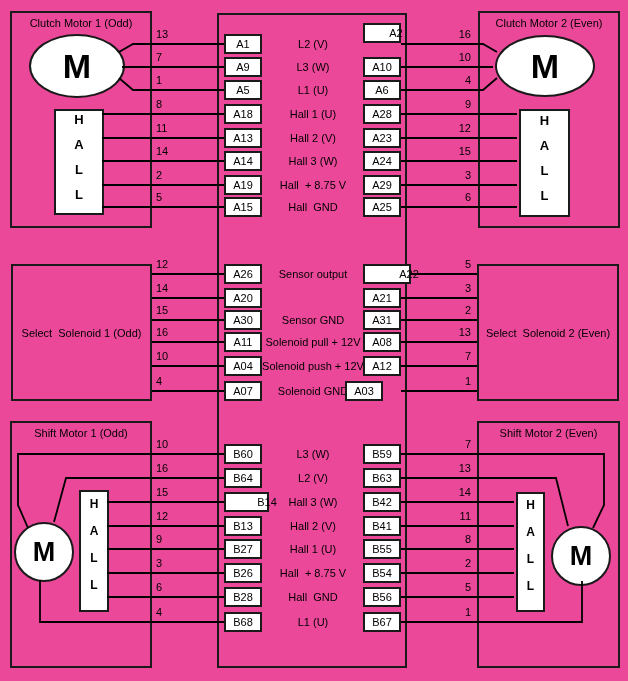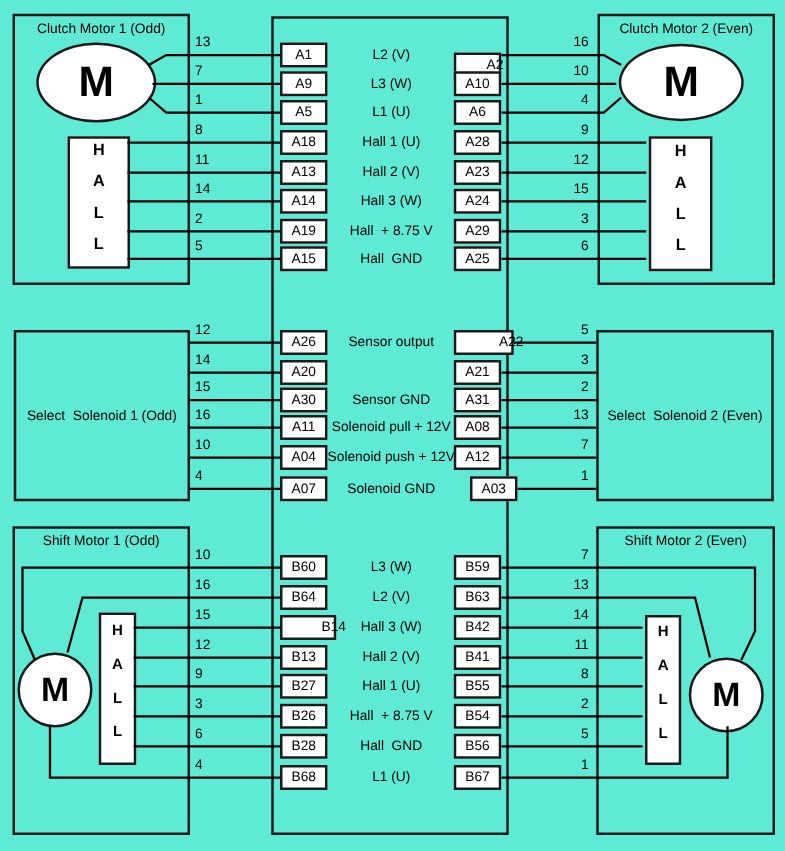--- a/index.html
+++ b/index.html
@@ -1,17 +1,17 @@
 <!DOCTYPE html>
 <html><head>
 <meta charset="utf-8">
 <style>
   html,body{margin:0;padding:0;background:#ffffff;}
   .canvas{
-    position:relative;width:628px;height:681px;background:#5eead4;
+    position:relative;width:628px;height:681px;background:#ec4899;
     font-family:"Liberation Sans",sans-serif;color:#000;overflow:hidden;
   }
   .box{position:absolute;border:2px solid #1a1a1a;box-sizing:border-box;background:transparent;}
   .device-title{position:absolute;left:0;right:0;top:4px;text-align:center;font-size:11px;white-space:pre;}
   .device-title.middle{top:50%;transform:translateY(-50%);}
   .motor-ellipse{position:absolute;border:2px solid #1a1a1a;border-radius:50%;box-sizing:border-box;
     display:flex;align-items:center;justify-content:center;background:#fff;}
   .motor-m{font-weight:bold;font-size:34px;line-height:1;}
   .motor-m.small{font-size:27px;}
   .hall-box{position:absolute;border:2px solid #1a1a1a;box-sizing:border-box;
@@ -126,21 +126,21 @@
       <polyline points="401,573 514,573" fill="none" stroke="#000000" stroke-width="1.8"></polyline>
       <polyline points="107,597 224,597" fill="none" stroke="#000000" stroke-width="1.8"></polyline>
       <polyline points="401,597 514,597" fill="none" stroke="#000000" stroke-width="1.8"></polyline>
       <polyline points="224,622 40,622 40,580" fill="none" stroke="#000000" stroke-width="1.8"></polyline>
       <polyline points="401,622 582,622 582,581" fill="none" stroke="#000000" stroke-width="1.8"></polyline>
     </svg>
 
 <div class="wire-num" style="left: 156px; top: 27px;">13</div>
     <div class="pin" style="left: 224px; top: 34px;">A1</div>
     <div class="signal" style="left: 249px; top: 37px;">L2 (V)</div>
-    <div class="pin" style="left: 363px; top: 42px; padding-left: 28px;">A2</div>
+    <div class="pin" style="left: 363px; top: 23px; padding-left: 28px;">A2</div>
     <div class="wire-num right" style="left: 427px; top: 27px;">16</div>
     <div class="wire-num" style="left: 156px; top: 50px;">7</div>
     <div class="pin" style="left: 224px; top: 57px;">A9</div>
     <div class="signal" style="left: 249px; top: 60px;">L3 (W)</div>
     <div class="pin" style="left: 363px; top: 57px;">A10</div>
     <div class="wire-num right" style="left: 427px; top: 50px;">10</div>
     <div class="wire-num" style="left: 156px; top: 73px;">1</div>
     <div class="pin" style="left: 224px; top: 80px;">A5</div>
     <div class="signal" style="left: 249px; top: 83px;">L1 (U)</div>
     <div class="pin" style="left: 363px; top: 80px;">A6</div>
@@ -190,21 +190,21 @@
     <div class="pin" style="left: 363px; top: 332px;">A08</div>
     <div class="wire-num right" style="left: 427px; top: 325px;">13</div>
     <div class="wire-num" style="left: 156px; top: 349px;">10</div>
     <div class="pin" style="left: 224px; top: 356px;">A04</div>
     <div class="signal" style="left: 249px; top: 359px;">Solenoid push + 12V</div>
     <div class="pin" style="left: 363px; top: 356px;">A12</div>
     <div class="wire-num right" style="left: 427px; top: 349px;">7</div>
     <div class="wire-num" style="left: 156px; top: 374px;">4</div>
     <div class="pin" style="left: 224px; top: 381px;">A07</div>
     <div class="signal" style="left: 249px; top: 384px;">Solenoid GND</div>
-    <div class="pin" style="left: 376px; top: 381px;">A03</div>
+    <div class="pin" style="left: 345px; top: 381px;">A03</div>
     <div class="wire-num right" style="left: 427px; top: 374px;">1</div>
     <div class="wire-num" style="left: 156px; top: 437px;">10</div>
     <div class="pin" style="left: 224px; top: 444px;">B60</div>
     <div class="signal" style="left: 249px; top: 447px;">L3 (W)</div>
     <div class="pin" style="left: 363px; top: 444px;">B59</div>
     <div class="wire-num right" style="left: 427px; top: 437px;">7</div>
     <div class="wire-num" style="left: 156px; top: 461px;">16</div>
     <div class="pin" style="left: 224px; top: 468px;">B64</div>
     <div class="signal" style="left: 249px; top: 471px;">L2 (V)</div>
     <div class="pin" style="left: 363px; top: 468px;">B63</div>

